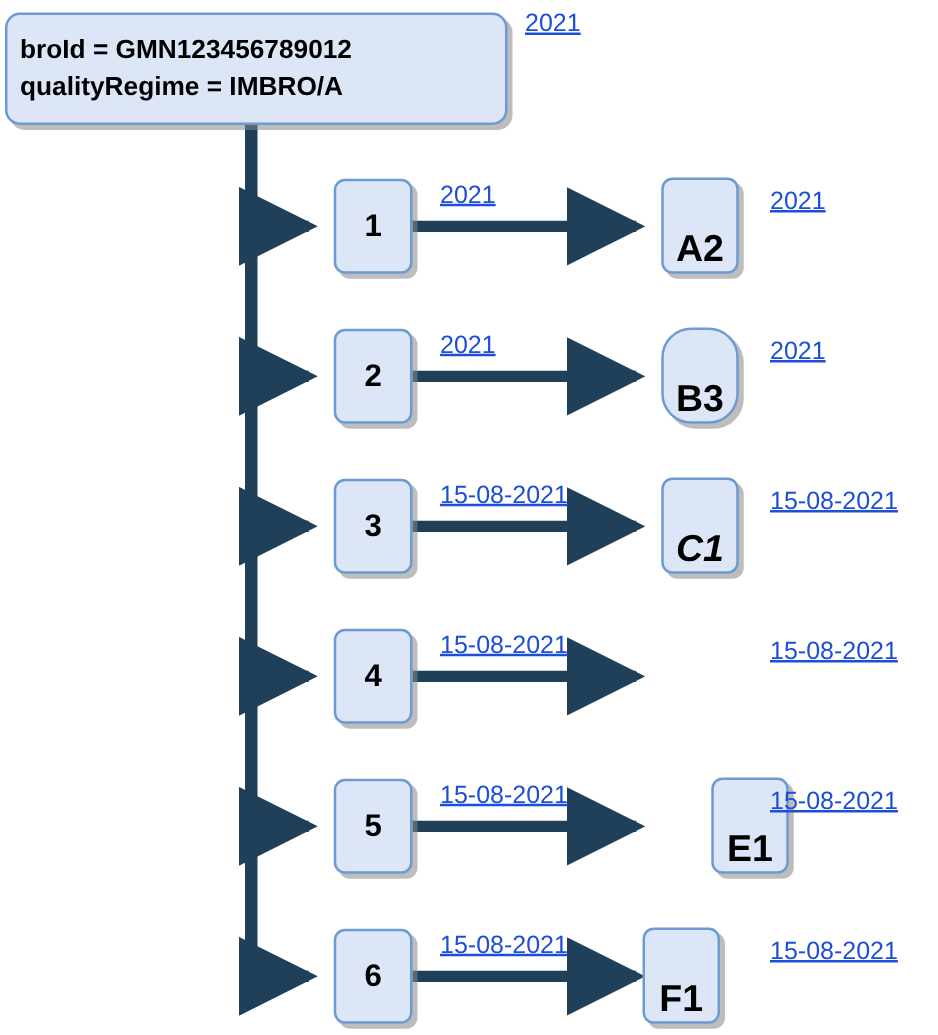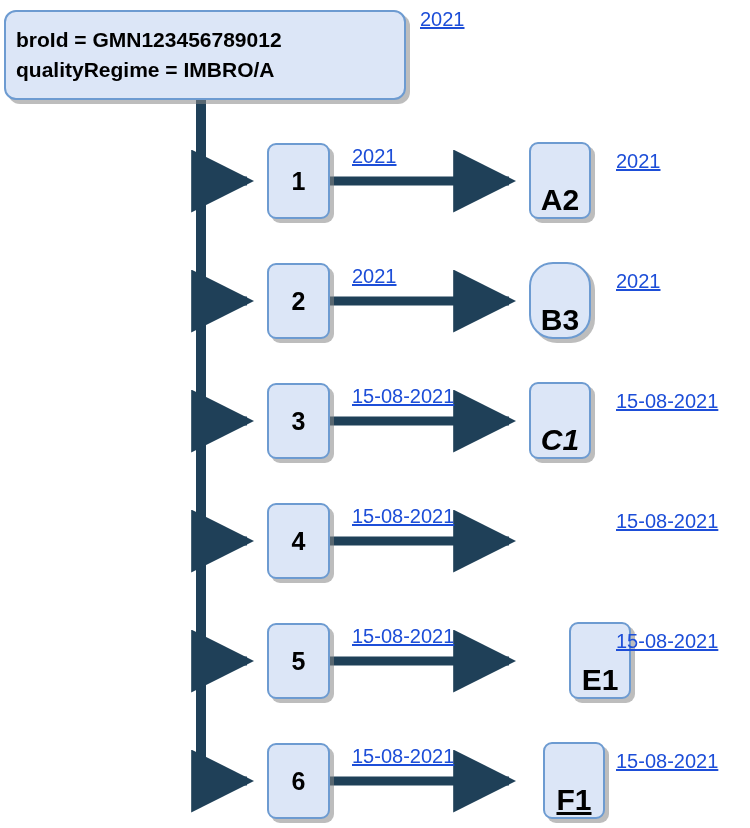--- a/index.html
+++ b/index.html
@@ -155,18 +155,18 @@
   <div class="label edge-label" style="left:352px; top:625px;">15-08-2021</div>
   <div class="node target-node" style="left:529px; top:622px;margin-left:40px;">
     <span>E1</span>
   </div>
   <div class="label side-label" style="left:616px; top:630px;">15-08-2021</div>
 
   <div class="node step-node" style="left:267px; top:743px;">
     <span>6</span>
   </div>
   <div class="label edge-label" style="left:352px; top:745px;">15-08-2021</div>
-  <div class="node target-node" style="left:543px; top:742px;text-decoration:underline;">
+  <div class="node target-node" style="left:514px; top:742px;">
     <span>F1</span>
   </div>
   <div class="label side-label" style="left:616px; top:750px;">15-08-2021</div>
 
 </div>
 
 </body></html>

